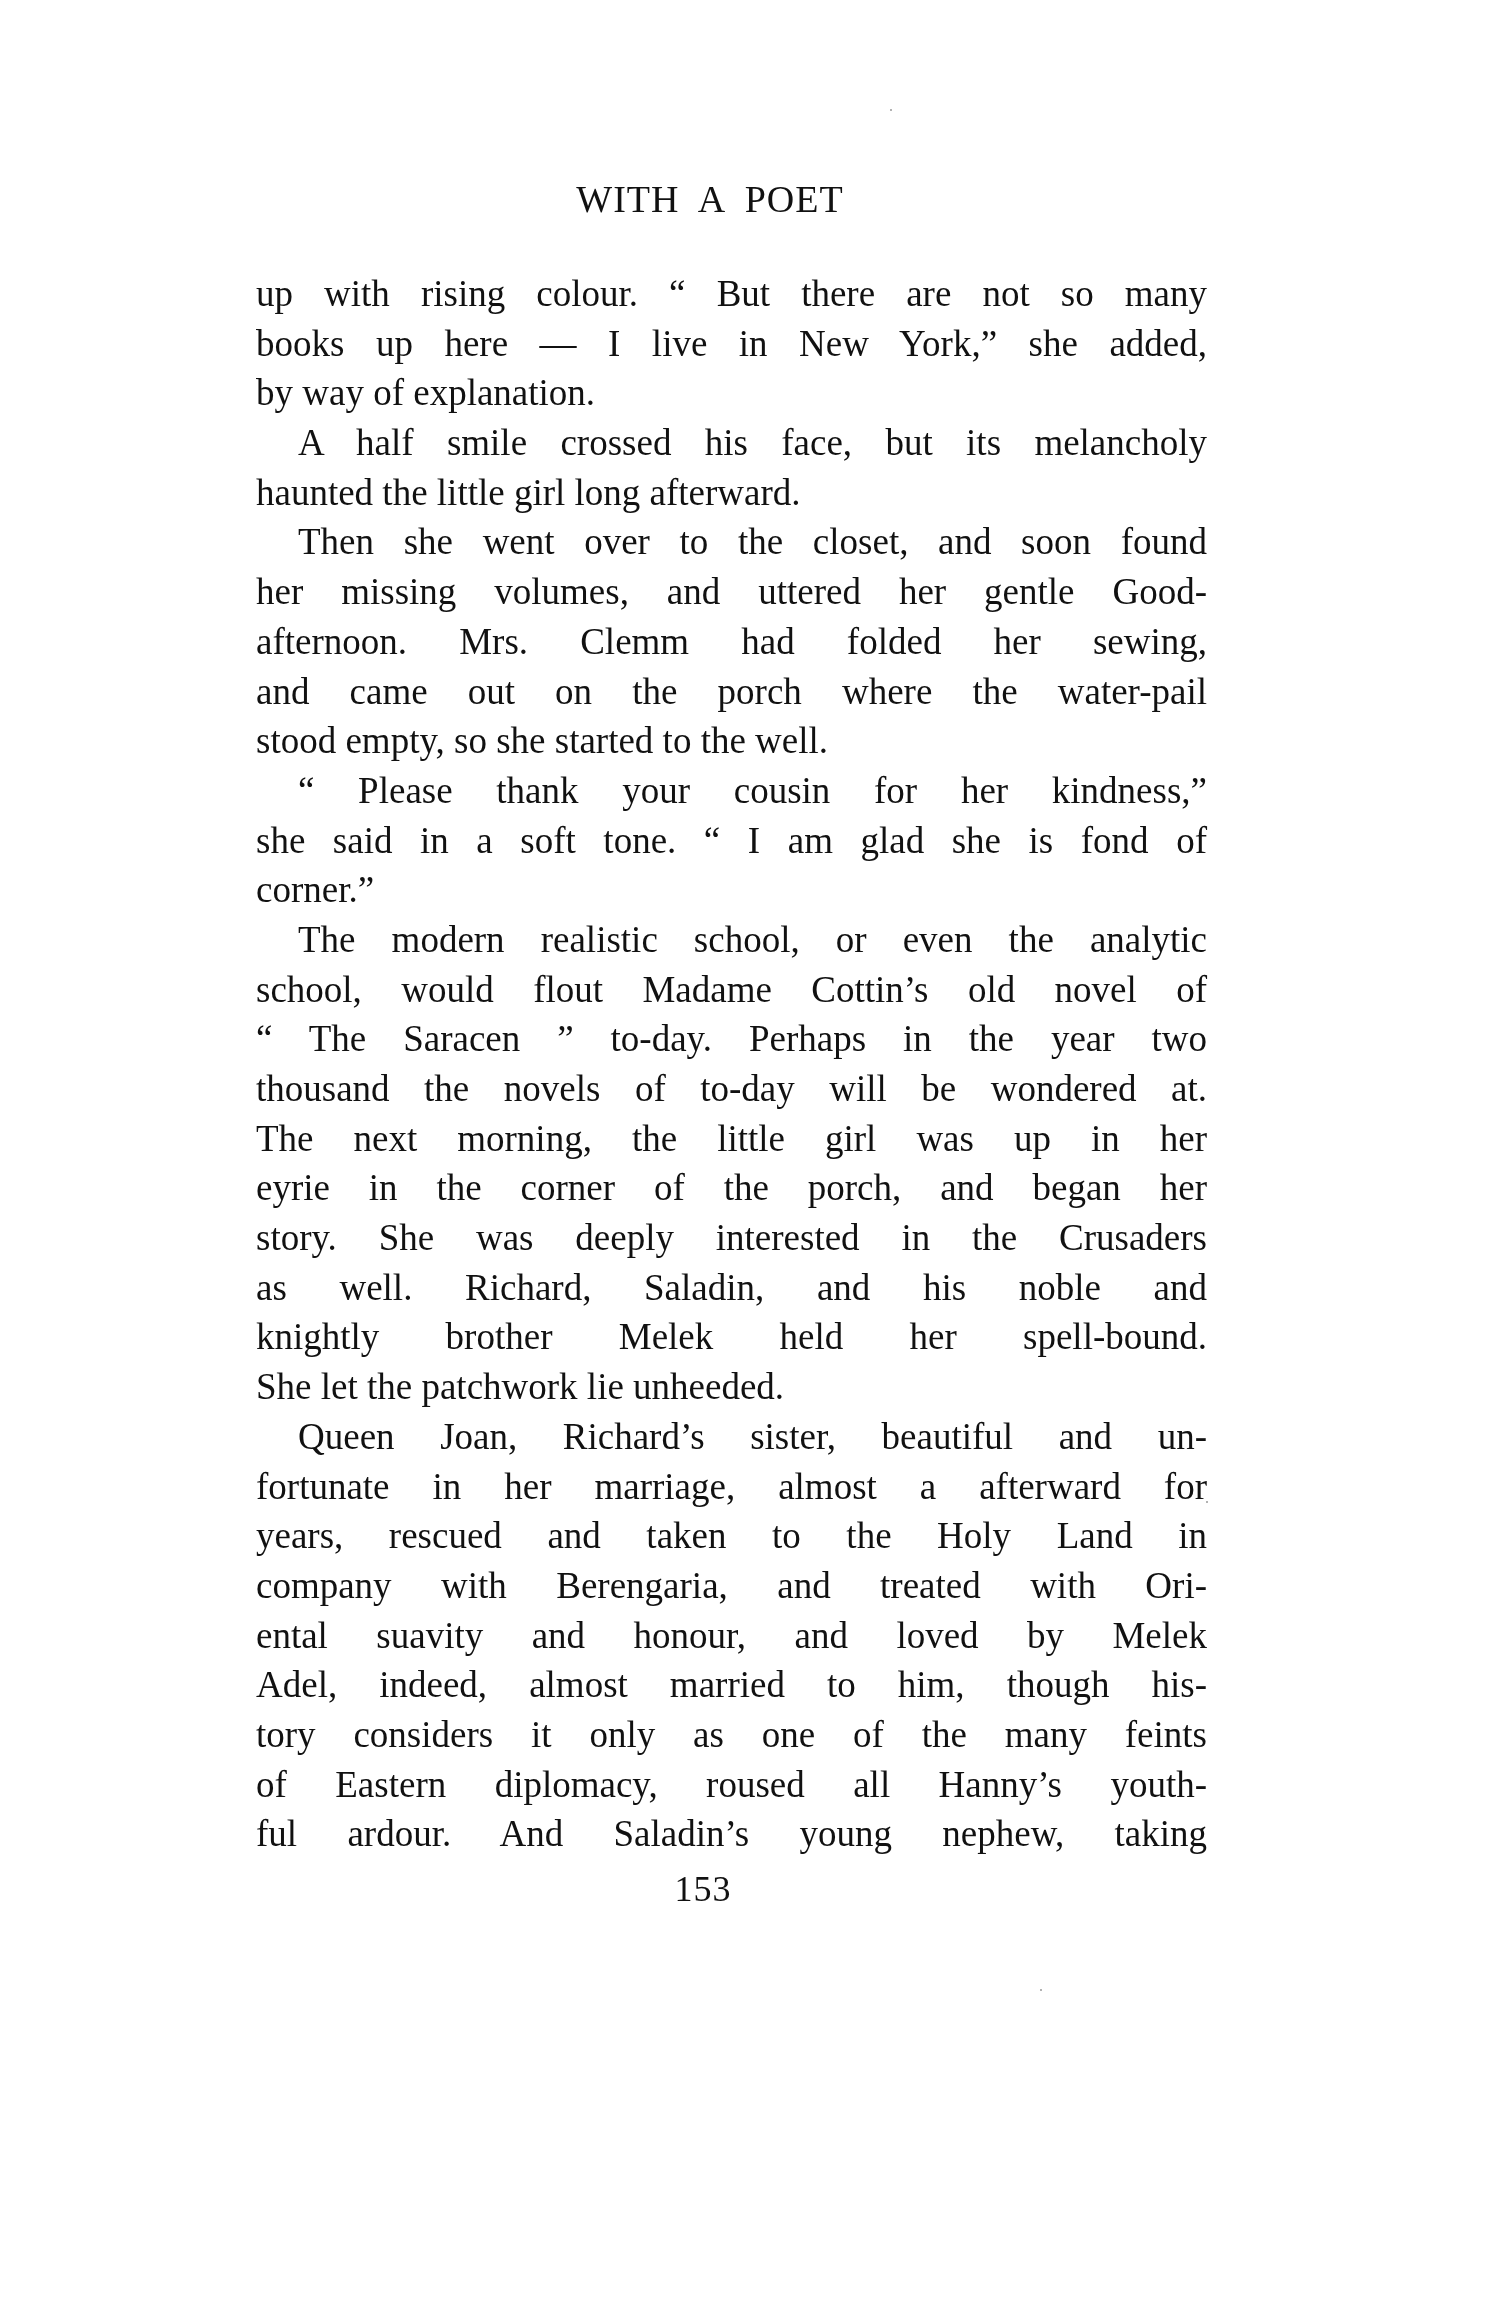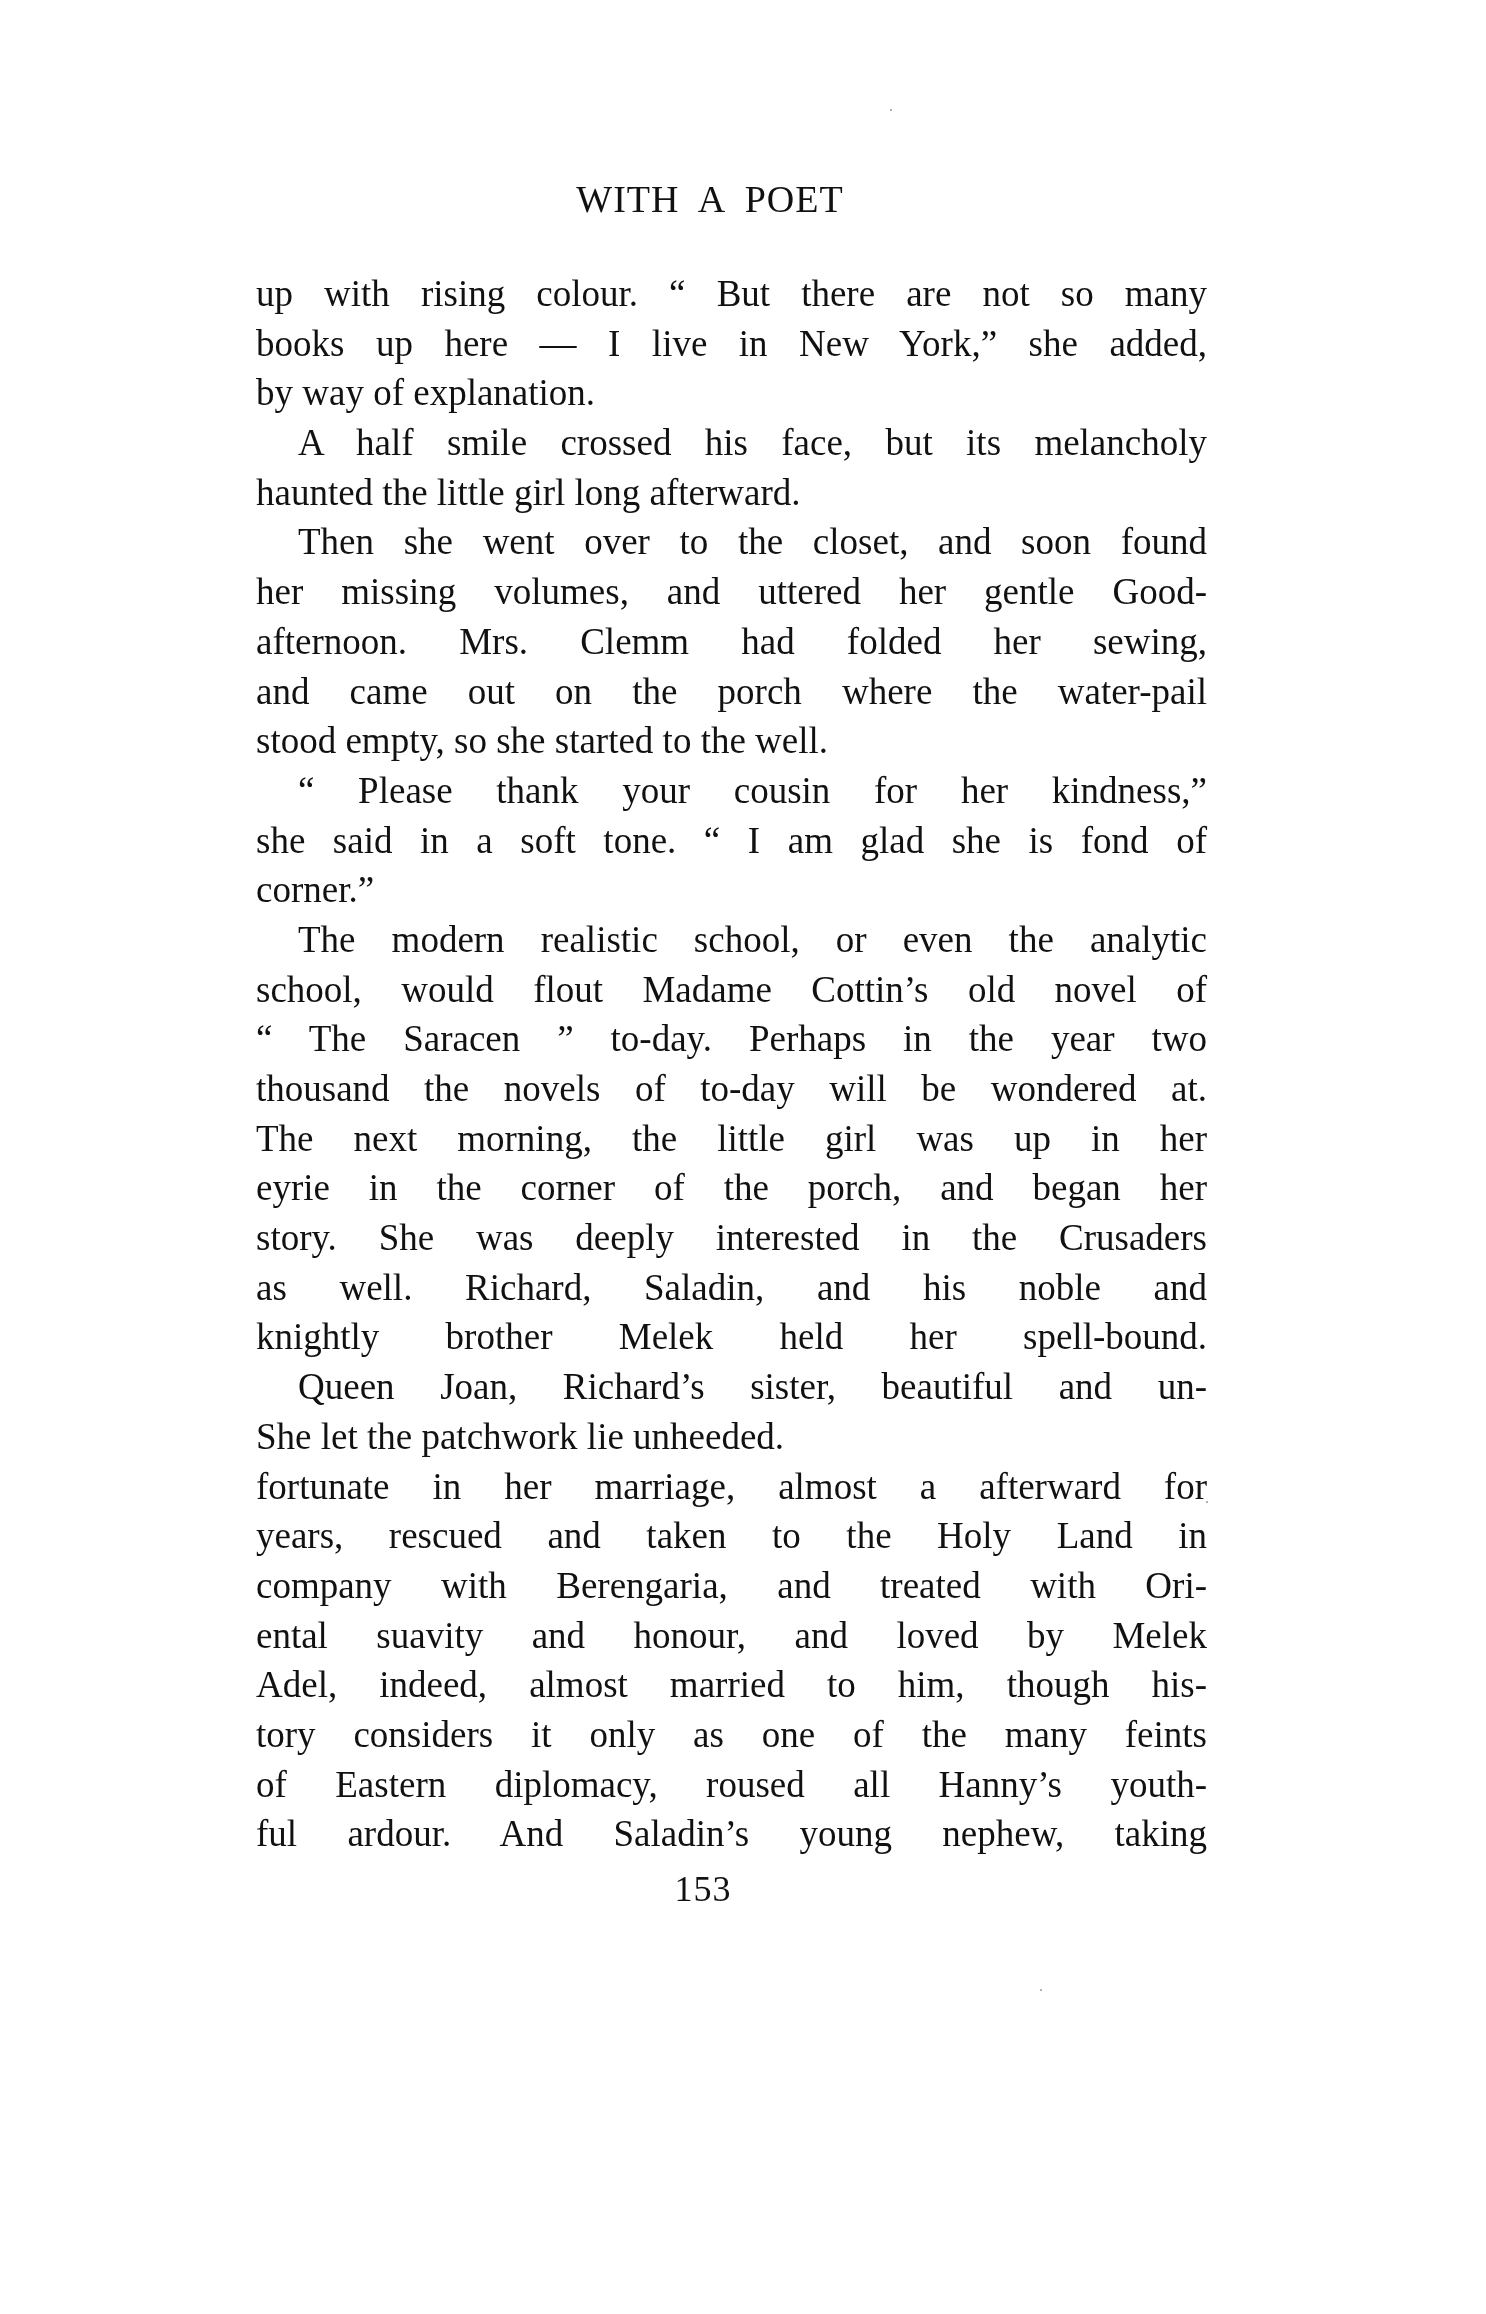--- a/index.html
+++ b/index.html
@@ -98,22 +98,22 @@
       <span class="line last">corner.”</span>
       <span class="line indent">The modern realistic school, or even the analytic</span>
       <span class="line">school, would flout Madame Cottin’s old novel of</span>
       <span class="line">“ The Saracen ” to-day.  Perhaps in the year two</span>
       <span class="line">thousand the novels of to-day will be wondered at.</span>
       <span class="line">The next morning, the little girl was up in her</span>
       <span class="line">eyrie in the corner of the porch, and began her</span>
       <span class="line">story.  She was deeply interested in the Crusaders</span>
       <span class="line">as well.  Richard, Saladin, and his noble and</span>
       <span class="line">knightly brother Melek held her spell-bound.</span>
+      <span class="line last">She  let  the  patchwork  lie  unheeded.</span>
       <span class="line indent">Queen Joan, Richard’s sister, beautiful and un-</span>
-      <span class="line last">She  let  the  patchwork  lie  unheeded.</span>
       <span class="line">fortunate in her marriage, almost a afterward for</span>
       <span class="line">years, rescued and taken to the Holy Land in</span>
       <span class="line">company with Berengaria, and treated with Ori-</span>
       <span class="line">ental suavity and honour, and loved by Melek</span>
       <span class="line">Adel, indeed, almost married to him, though his-</span>
       <span class="line">tory considers it only as one of the many feints</span>
       <span class="line">of Eastern diplomacy, roused all Hanny’s youth-</span>
       <span class="line">ful ardour.  And Saladin’s young nephew, taking</span>
     </div>
 

